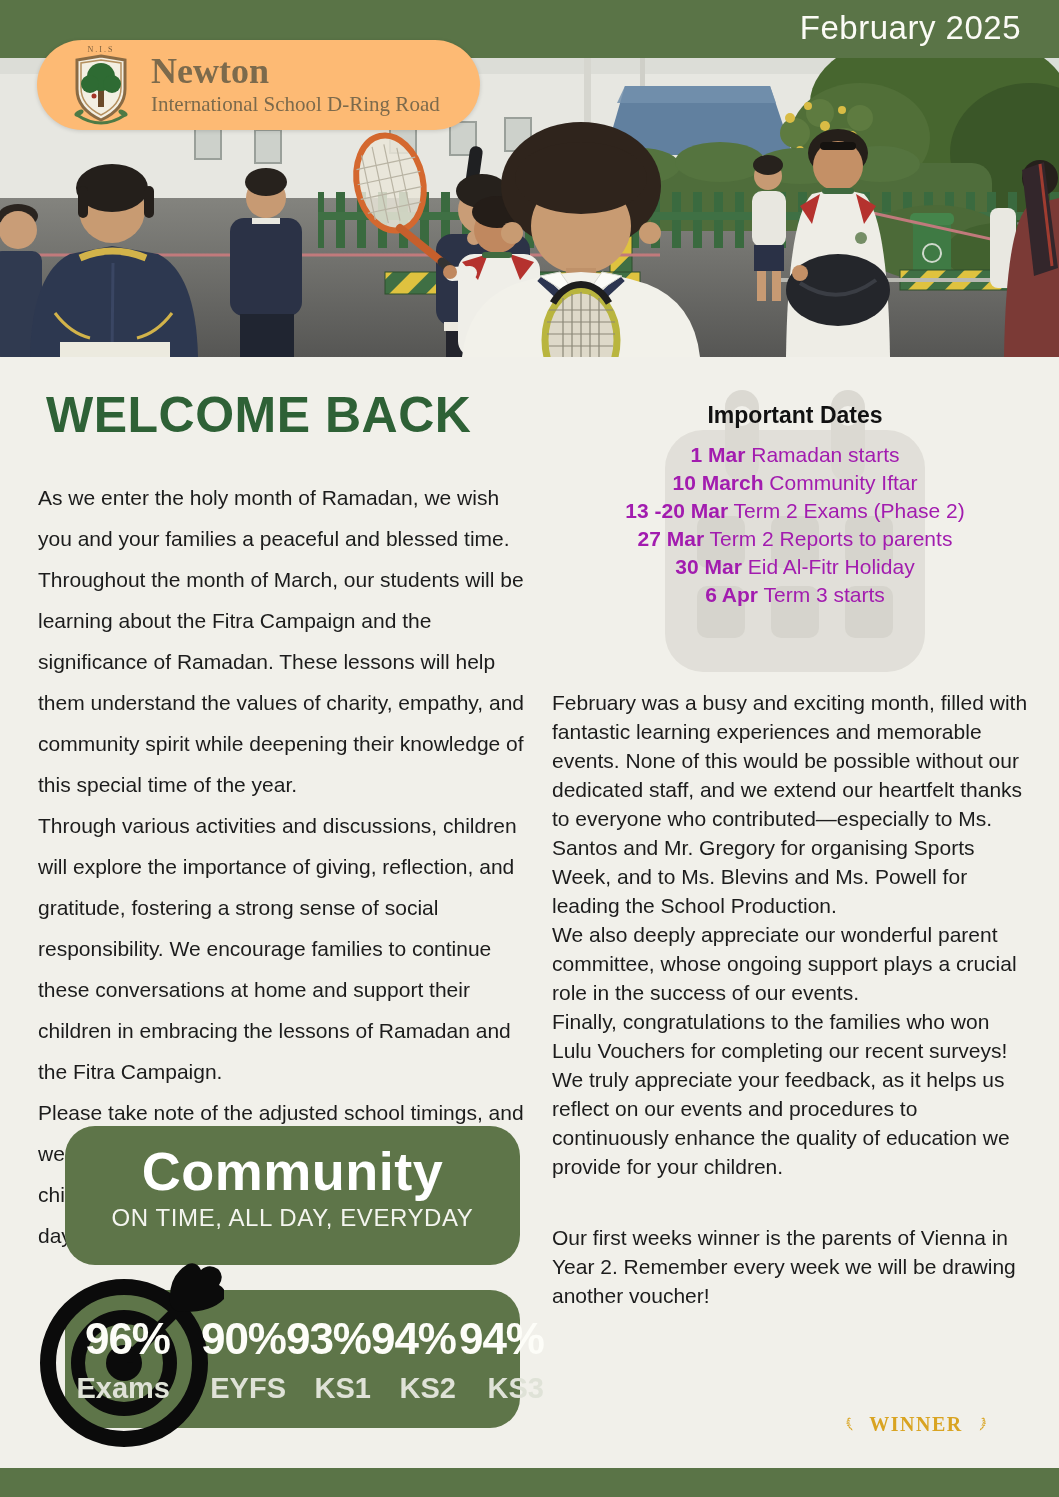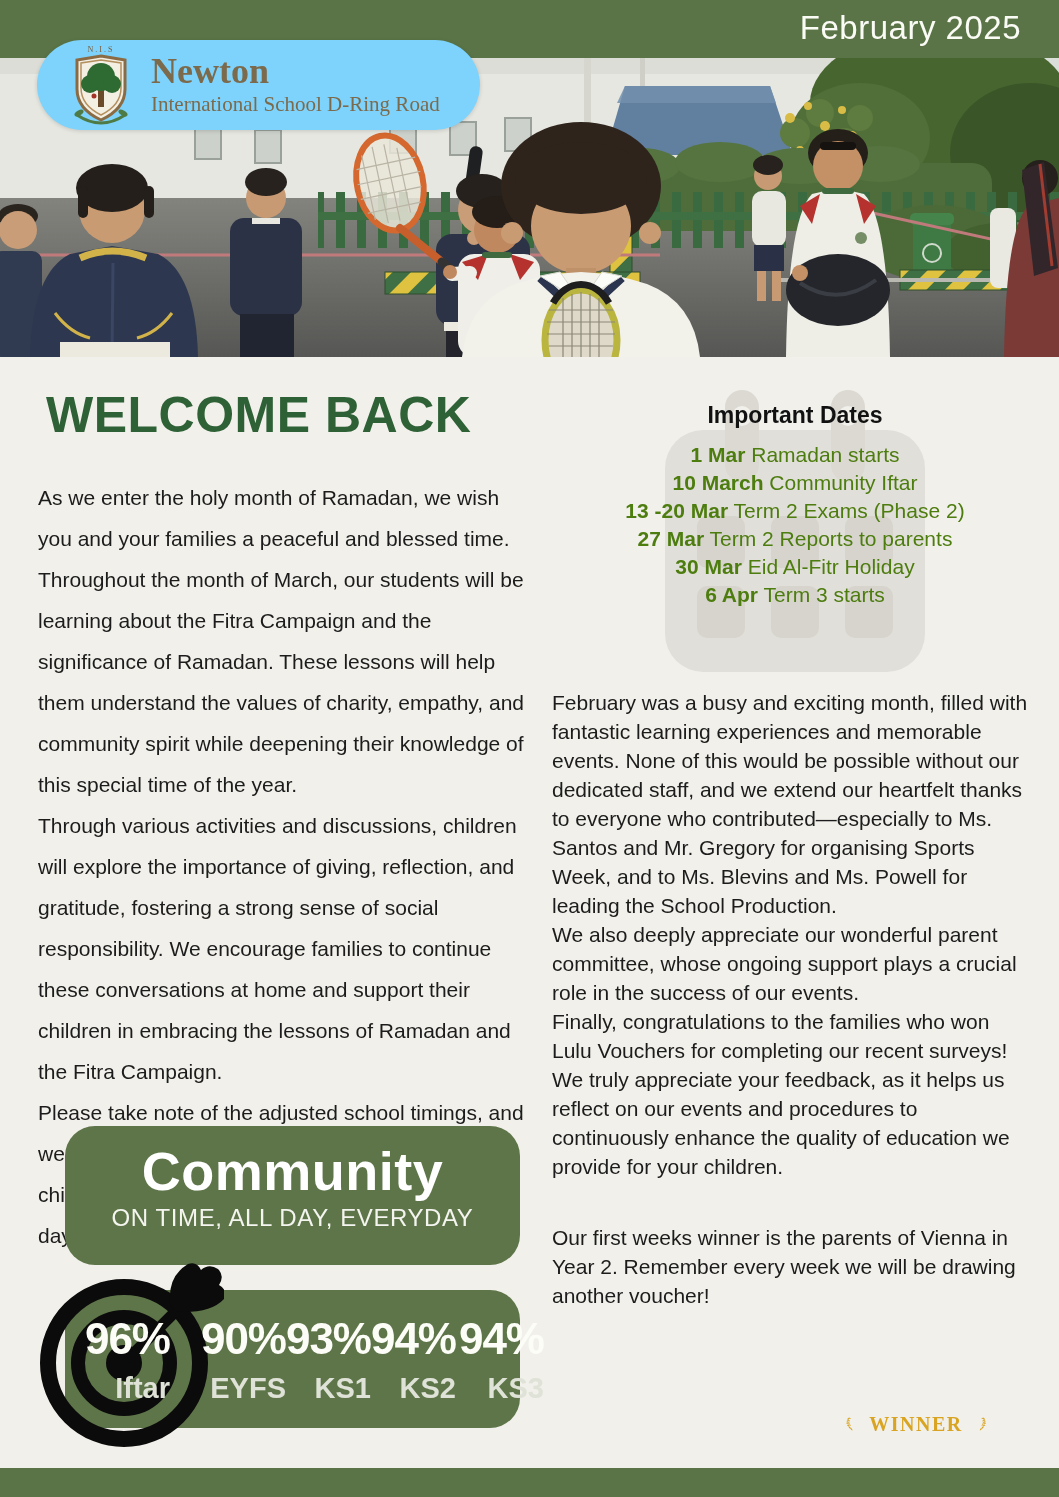--- a/index.html
+++ b/index.html
@@ -10,35 +10,35 @@
   }
   .abs{position:absolute;}
   
   .top-bar{left:0;top:0;width:1059px;height:58px;background:#5a7447;}
   .issue-date{position:absolute;right:38px;top:0;height:55px;line-height:56px;
     font-size:33px;color:#fbfbf5;font-weight:400;letter-spacing:.5px;}
   .bottom-bar{left:0;top:1468px;width:1059px;height:29px;background:#5a7447;}
   
   .photo{left:0;top:58px;width:1059px;height:299px;}
   
-  .logo-badge{left:37px;top:40px;width:443px;height:90px;background:#7dd3fc;
+  .logo-badge{left:37px;top:40px;width:443px;height:90px;background:#fdba74;
     border-radius:46px;box-shadow:0 1px 4px rgba(0,0,0,.15);display:flex;align-items:center;z-index:5;}
   .crest{margin-left:32px;flex:0 0 auto;}
   .logo-text{margin-left:18px;font-family:"Liberation Serif","DejaVu Serif",serif;color:#7c6a4c;}
   .logo-name{font-size:36px;font-weight:700;line-height:1.05;}
   .logo-sub{font-size:21px;font-weight:400;margin-top:2px;}
   
   .welcome-title{left:46px;top:386px;width:500px;font-size:50px;font-weight:800;
     color:#2e6136;letter-spacing:.5px;}
   .left-col{left:38px;top:477px;width:494px;font-size:21px;line-height:41px;color:#1c1c1c;}
   .left-col p,.right-col p{margin:0;}
   .dates-card{left:560px;top:402px;width:470px;text-align:center;}
   .dates-watermark{position:absolute;left:85px;top:-14px;z-index:0;}
   .dates-title{position:relative;z-index:1;font-size:23px;font-weight:700;color:#111;margin-bottom:12px;}
-  .dates-list{position:relative;z-index:1;width:370px;margin:0 auto;font-size:21px;line-height:28px;color:#4d7c0f;}
+  .dates-list{position:relative;z-index:1;width:370px;margin:0 auto;font-size:21px;line-height:28px;color:#a21caf;}
   .date-strong{font-weight:700;}
   .right-col{left:552px;top:688px;width:478px;font-size:21px;line-height:29px;color:#1c1c1c;}
   .winner-note{margin-top:42px !important;}
   
   .attendance-card{left:65px;top:1126px;width:455px;height:139px;background:#5e7549;
     border-radius:30px;text-align:center;color:#fff;z-index:1;}
   .attendance-title{font-size:54px;font-weight:600;margin-top:14px;letter-spacing:.5px;}
   .attendance-sub{font-size:24px;font-weight:400;letter-spacing:.6px;margin-top:2px;color:#f4f5ef;}
   .stats-card{left:65px;top:1290px;width:455px;height:138px;background:#5e7549;border-radius:30px;z-index:1;}
   .dartboard{left:34px;top:1260px;z-index:2;}
@@ -333,21 +333,21 @@
   <svg class="abs dartboard" width="190" height="190" viewBox="0 0 190 190">
     <circle cx="90" cy="103" r="76" stroke="#0b0b0b" stroke-width="16" fill="none"></circle>
     <circle cx="90" cy="103" r="46" stroke="#0b0b0b" stroke-width="14" fill="none"></circle>
     <circle cx="90" cy="103" r="18" fill="#0b0b0b"></circle>
     <line x1="96" y1="97" x2="160" y2="33" stroke="#0b0b0b" stroke-width="11" stroke-linecap="round"></line>
     <path d="M136,42 Q134,16 154,4 Q163,1 167,10 Q175,3 184,9 Q191,16 185,25 Q194,30 190,39 Q178,52 150,52 Q137,52 136,42 Z" fill="#0b0b0b"></path>
   </svg>
   <div class="abs stats-layer">
     <div class="stat-col" style="left:-5px;top:24px;">
       <div class="stat-value">96%</div>
-      <div class="stat-label">Iftar</div>
+      <div class="stat-label">Exams</div>
     </div>
     <div class="stat-col" style="left:111px;top:24px;">
       <div class="stat-value">90%</div>
       <div class="stat-label">EYFS</div>
     </div>
     <div class="stat-col" style="left:196px;top:24px;">
       <div class="stat-value">93%</div>
       <div class="stat-label">KS1</div>
     </div>
     <div class="stat-col" style="left:281px;top:24px;">

